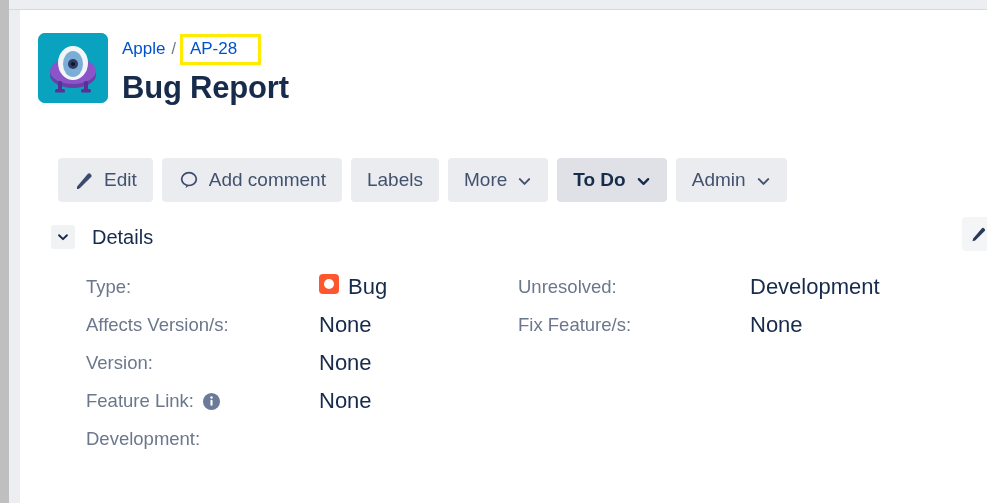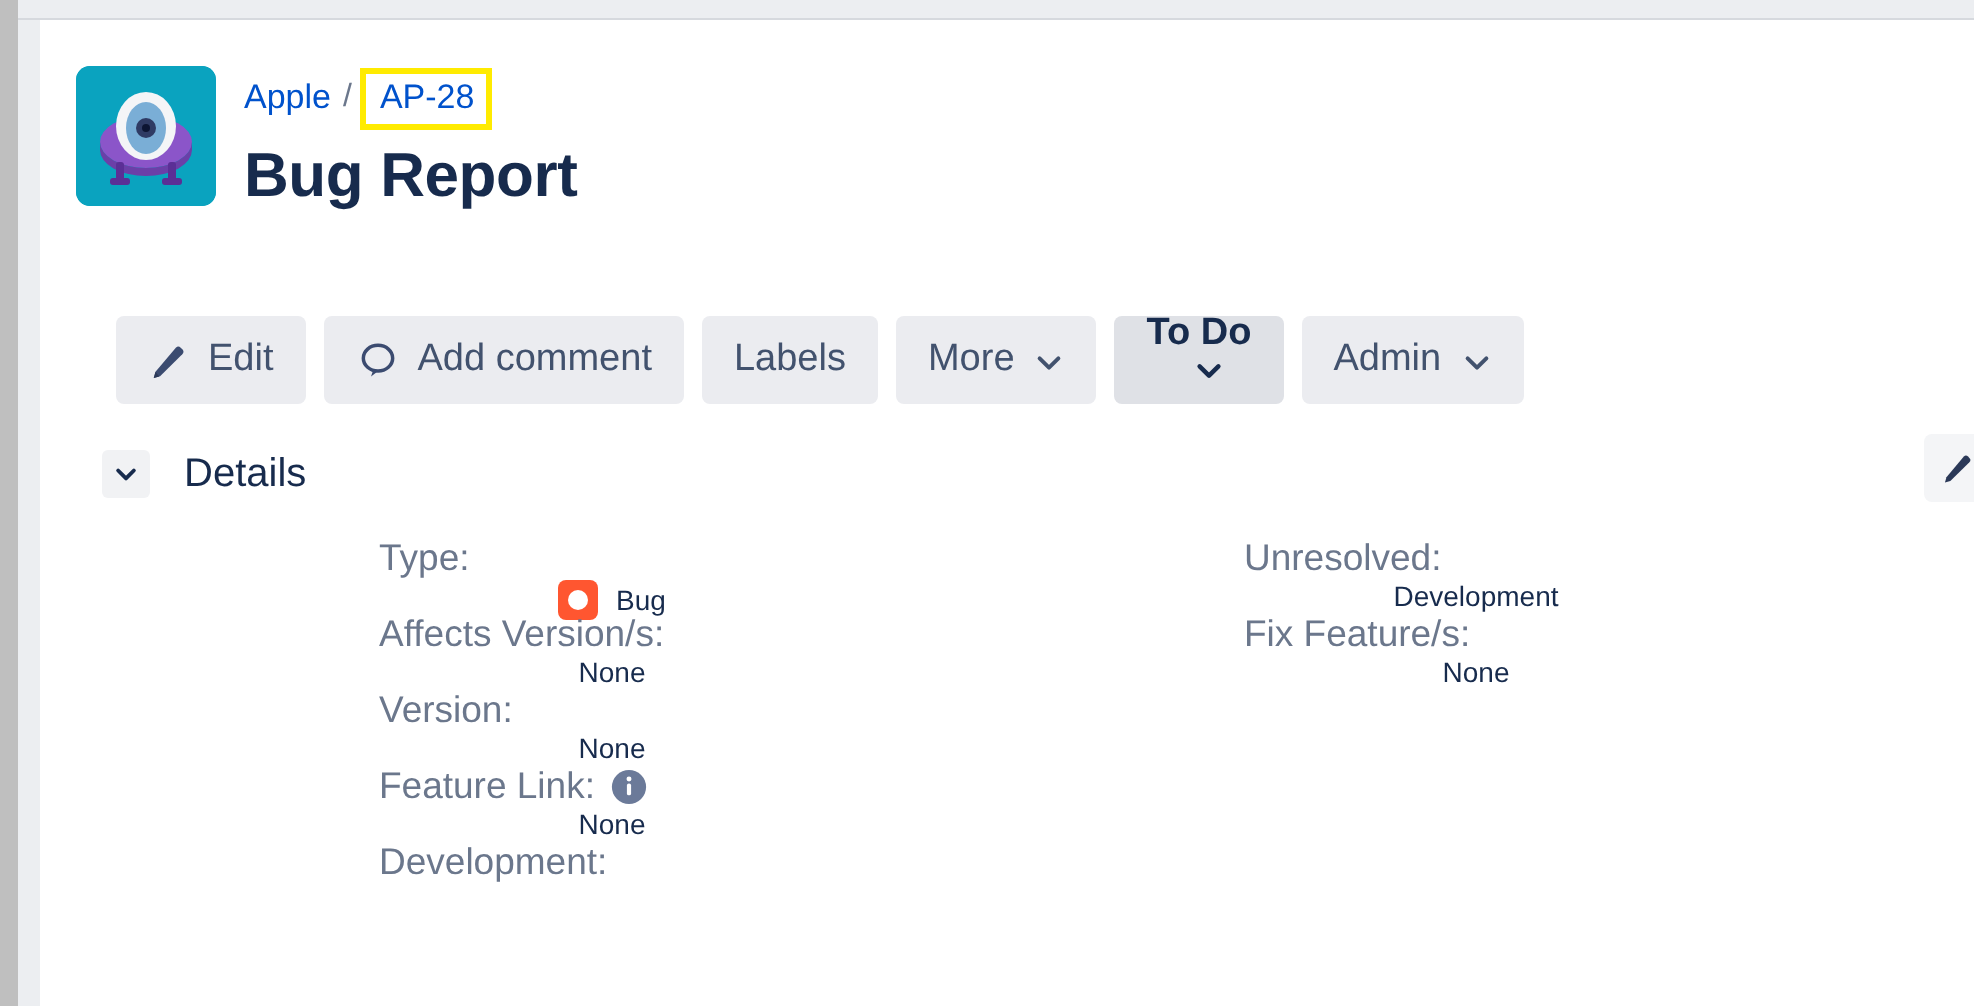--- a/index.html
+++ b/index.html
@@ -92,21 +92,21 @@
     text-decoration: none;
     white-space: nowrap;
   }
   .crumb-sep {
     color: #6b778c;
     margin: 0 6px;
     font-size: 16px;
   }
   .crumb-highlight {
     border: 3px solid #ffeb00;
-    padding: 2px 6px 3px 7px;
+    padding: 2px 21px 3px 7px;
     margin-left: -2px;
     line-height: 20px;
     display: inline-block;
   }
   .issue-title {
     font-size: 31px;
     font-weight: bold;
     color: #172b4d;
     letter-spacing: -0.2px;
     line-height: 38px;
@@ -142,21 +142,20 @@
   .btn .bicon {
     display: inline-flex;
     align-items: center;
     justify-content: center;
     margin-right: 9px;
   }
   .btn.status {
     background: #dfe1e6;
     font-weight: bold;
     color: #172b4d;
-    flex-direction: column;
   }
   .caret {
     margin-left: 10px;
     display: inline-flex;
     align-items: center;
     position: relative;
     top: 1px;
   }
 
   
@@ -192,34 +191,33 @@
 
   .details-grid {
     position: relative;
     margin-top: 16px;
     margin-left: 48px;
   }
   .drow {
     display: flex;
     align-items: center;
     height: 38px;
-    flex-direction: column;
   }
   .dlabel {
     color: #6b778c;
     font-size: 18.5px;
     display: flex;
     align-items: center;
     flex: none;
   }
   .dvalue {
     color: #172b4d;
-    font-size: 14px;
-    display: flex;
-    align-items: center;
+    font-size: 22px;
+    display: flex;
+    align-items: flex-start;
   }
   
   .col-left .dlabel  { width: 233px; }
   .col-right .dlabel { width: 232px; }
 
   .col-left {
     position: absolute;
     left: 0; top: 0;
     width: 440px;
   }

